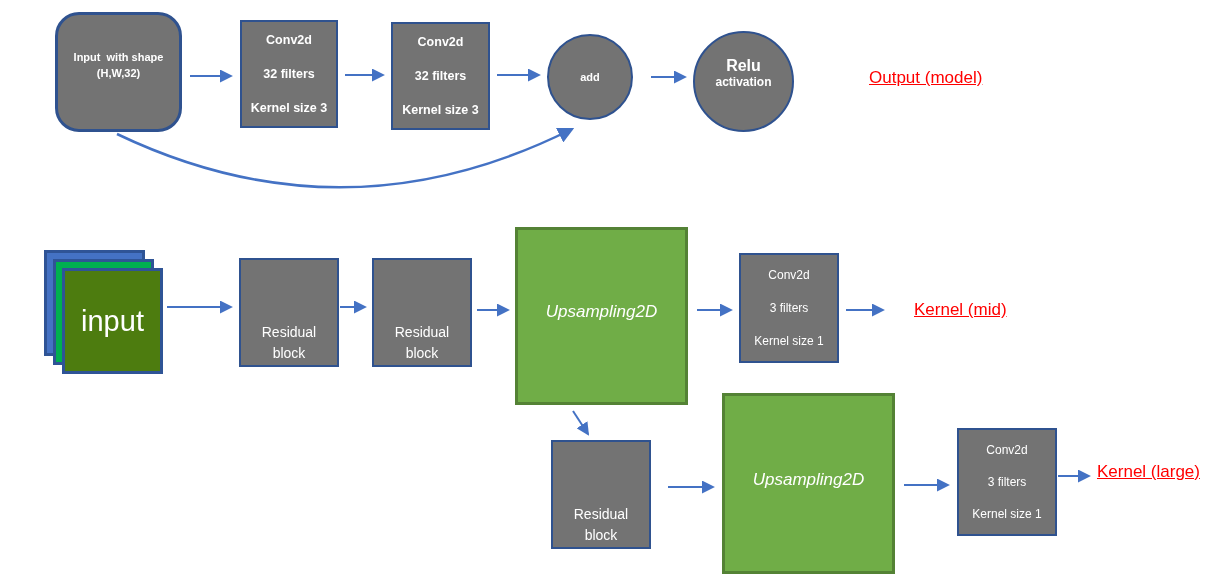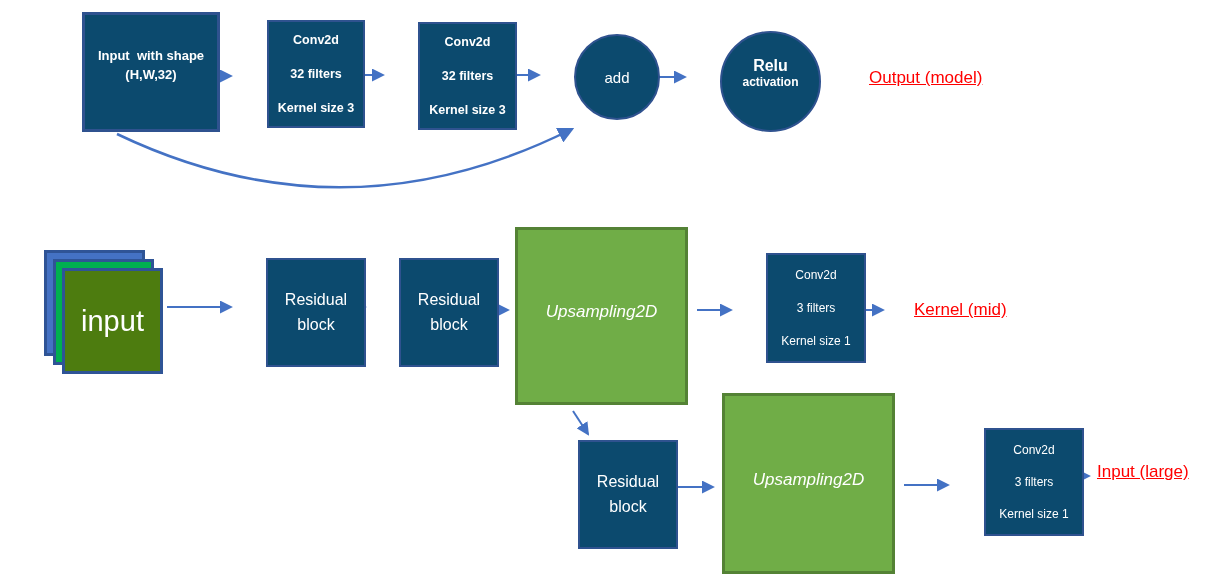--- a/index.html
+++ b/index.html
@@ -20,44 +20,44 @@
   .node {
     position: absolute;
     box-sizing: border-box;
     display: flex;
     flex-direction: column;
     align-items: center;
     color: #ffffff;
     text-align: center;
     z-index: 2;
   }
-  .blue-fill  { background: #0c4a6e; border: 3px solid #2F528F; margin-left: 27px; }
+  .blue-fill  { background: #737373; border: 3px solid #2F528F; }
   .thin-border { border-width: 2px; }
   .green-fill { background: #70AD47; border: 3px solid #548235; font-style: italic; }
 
   .box-input-shape {
-    left: 55px; top: 12px; width: 138px; height: 120px;
+    left: 55px; top: 12px; width: 127px; height: 120px;
     justify-content: center; padding-bottom: 12px;
-    font-weight: bold; font-size: 13px; line-height: 1.45;
+    font-weight: bold; font-size: 11px; line-height: 1.45; border-radius: 24px;
   }
   .conv-box-top {
     justify-content: space-between;
     padding: 11px 2px;
     font-weight: bold; font-size: 12.5px;
   }
   .box-conv-a { left: 240px; top: 20px; width: 98px;  height: 108px; }
   .box-conv-b { left: 391px; top: 22px; width: 99px;  height: 108px; }
 
   .circle {
     border-radius: 50%;
     justify-content: center;
   }
   .circle-add {
     left: 547px; top: 34px; width: 86px; height: 86px;
-    font-weight: normal; font-size: 15px;
+    font-weight: bold; font-size: 11px;
   }
   .circle-relu {
     left: 693px; top: 31px; width: 101px; height: 101px;
     font-weight: bold; padding-bottom: 16px;
   }
   .relu-title { font-size: 16px; line-height: 1.2; }
   .relu-sub   { font-size: 12px; line-height: 1.3; }
 
   .red-label {
     position: absolute;
@@ -79,22 +79,22 @@
   }
   .stack-blue  { left: 44px; top: 250px; background: #4472C4; z-index: 2; }
   .stack-green { left: 53px; top: 259px; background: #00B050; z-index: 3; }
   .stack-red   {
     left: 62px; top: 268px; background: #4d7c0f; z-index: 4;
     display: flex; align-items: center; justify-content: center;
     color: #ffffff; font-size: 29px;
   }
 
   .residual-box {
-    justify-content: center;
-    font-size: 16px; line-height: 1.55;
+    justify-content: flex-end;
+    font-size: 14px; line-height: 1.55;
   }
   .box-rb1 { left: 239px; top: 258px; width: 100px; height: 109px; }
   .box-rb2 { left: 372px; top: 258px; width: 100px; height: 109px; }
   .box-rb3 { left: 551px; top: 440px; width: 100px; height: 109px; }
 
   .upsampling-box {
     justify-content: center;
     font-size: 17px;
     padding-bottom: 8px;
   }
@@ -204,15 +204,15 @@
   <div class="node green-fill upsampling-box box-ups2">
     <span>Upsampling2D</span>
   </div>
 
   <div class="node blue-fill thin-border conv-box-small box-conv-large">
     <span class="line-span">Conv2d</span>
     <span class="line-span">3 filters</span>
     <span class="line-span">Kernel size 1</span>
   </div>
 
-  <div class="red-label label-output-large">Input (large)</div>
+  <div class="red-label label-output-large">Kernel (large)</div>
 
 </div>
 
 </body></html>

